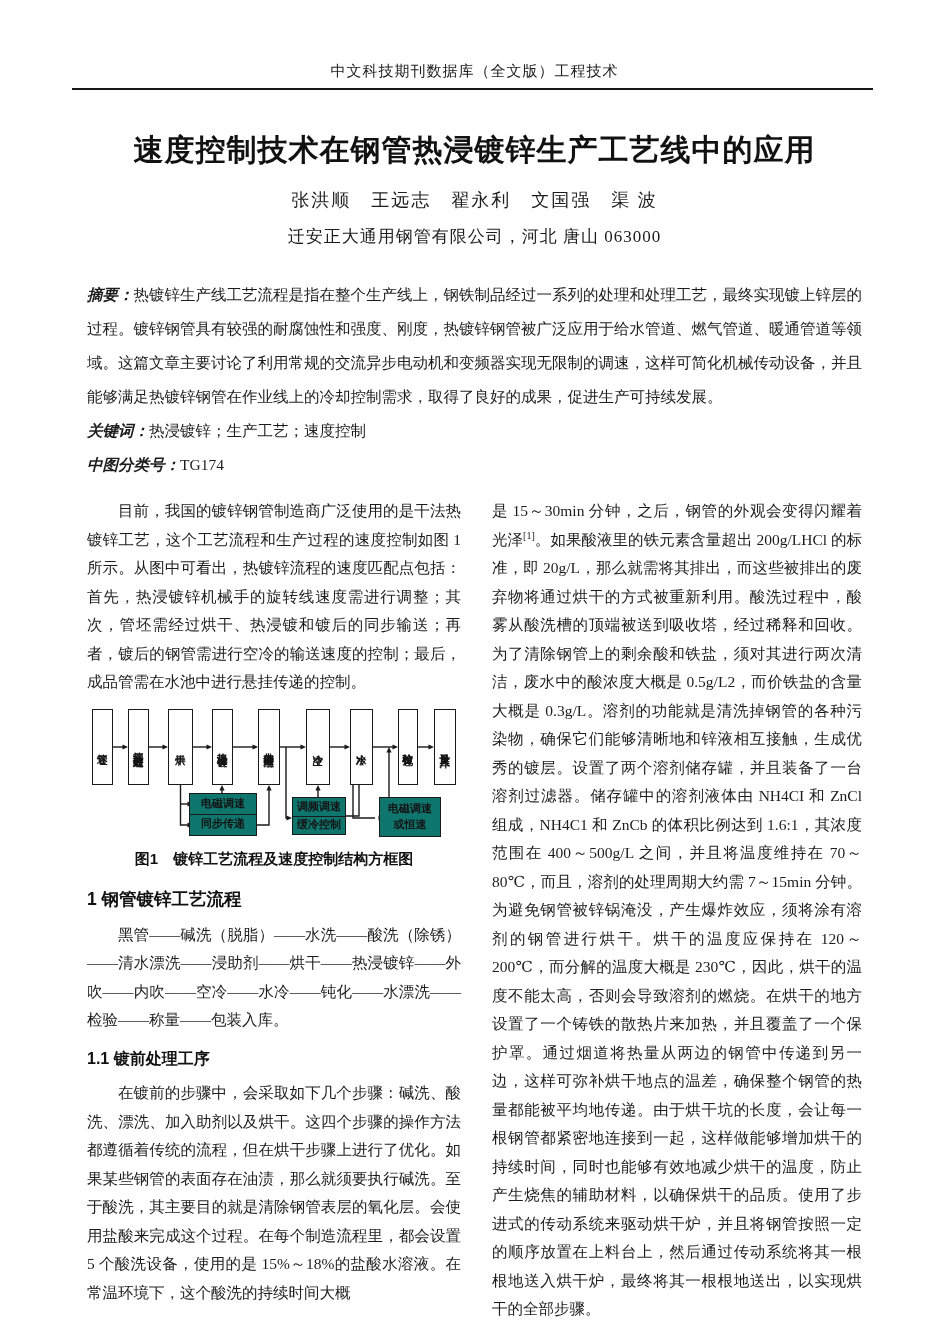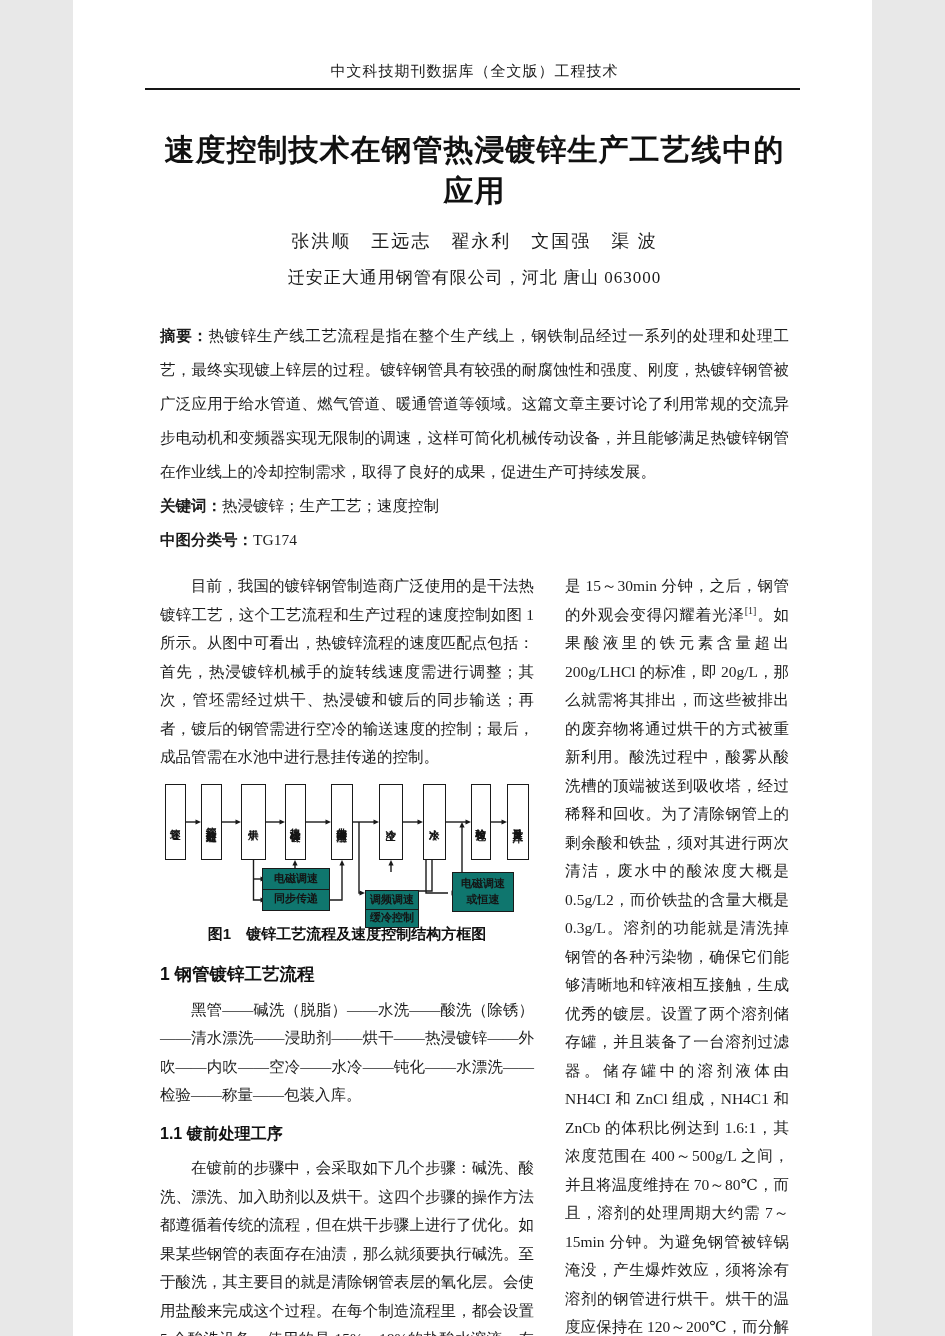--- a/index.html
+++ b/index.html
@@ -1,19 +1,19 @@
 <!DOCTYPE html>
 <html><head>
 <meta charset="utf-8">
 <style>
   * { margin: 0; padding: 0; box-sizing: border-box; }
   html, body { background: #e8e8e8; }
   .page {
     position: relative;
-    width: 799px; height: 1336px;
+    width: 945px; height: 1336px;
     margin: 0 auto;
     background: #ffffff;
     color: #1c1c1c;
     font-family: "Liberation Serif", "DejaVu Serif", serif;
     overflow: hidden;
   }
   .content { padding: 0 83px 0 87px; }
 
   .journal-header {
     padding-top: 62px;
@@ -48,20 +48,21 @@
     text-align: center;
     font-size: 17px;
     letter-spacing: 1px;
   }
 
   .abstract { margin-top: 30px; }
   .abstract p { font-size: 15.5px; line-height: 34px; text-align: justify; }
   .blabel {
     font-family: "Liberation Sans", "DejaVu Sans", sans-serif;
     font-weight: 700;
+    font-style: italic;
   }
 
   .columns {
     margin-top: 15px;
     display: flex;
     gap: 31px;
   }
   .col {
     width: 375px;
     font-size: 15.5px;
@@ -227,21 +228,21 @@
           <div class="flowbox" style="left:169px;width:22px;">内外表面清理</div>
           <div class="flowbox" style="left:217px;width:24px;">空冷</div>
           <div class="flowbox" style="left:261px;width:23px;">水冷</div>
           <div class="flowbox" style="left:309px;width:20px;">检验打包</div>
           <div class="flowbox" style="left:345px;width:22px;">计量入库</div>
 
           <div class="ctrlbox" style="left:100px;top:88px;width:68px;height:43px;">
             <div class="row" style="height:20px;">电磁调速</div>
             <div class="row" style="height:19px;">同步传递</div>
           </div>
-          <div class="ctrlbox" style="left:203px;top:110px;width:54px;height:38px;">
+          <div class="ctrlbox" style="left:203px;top:92px;width:54px;height:38px;">
             <div class="row" style="height:18px;">调频调速</div>
             <div class="row" style="height:17px;">缓冷控制</div>
           </div>
           <div class="ctrlbox ctrl-single" style="left:290px;top:92px;width:62px;height:40px;">
             <div>电磁调速</div>
             <div>或恒速</div>
           </div>
         </div>
 
         <div class="fig-caption">图1　镀锌工艺流程及速度控制结构方框图</div>

